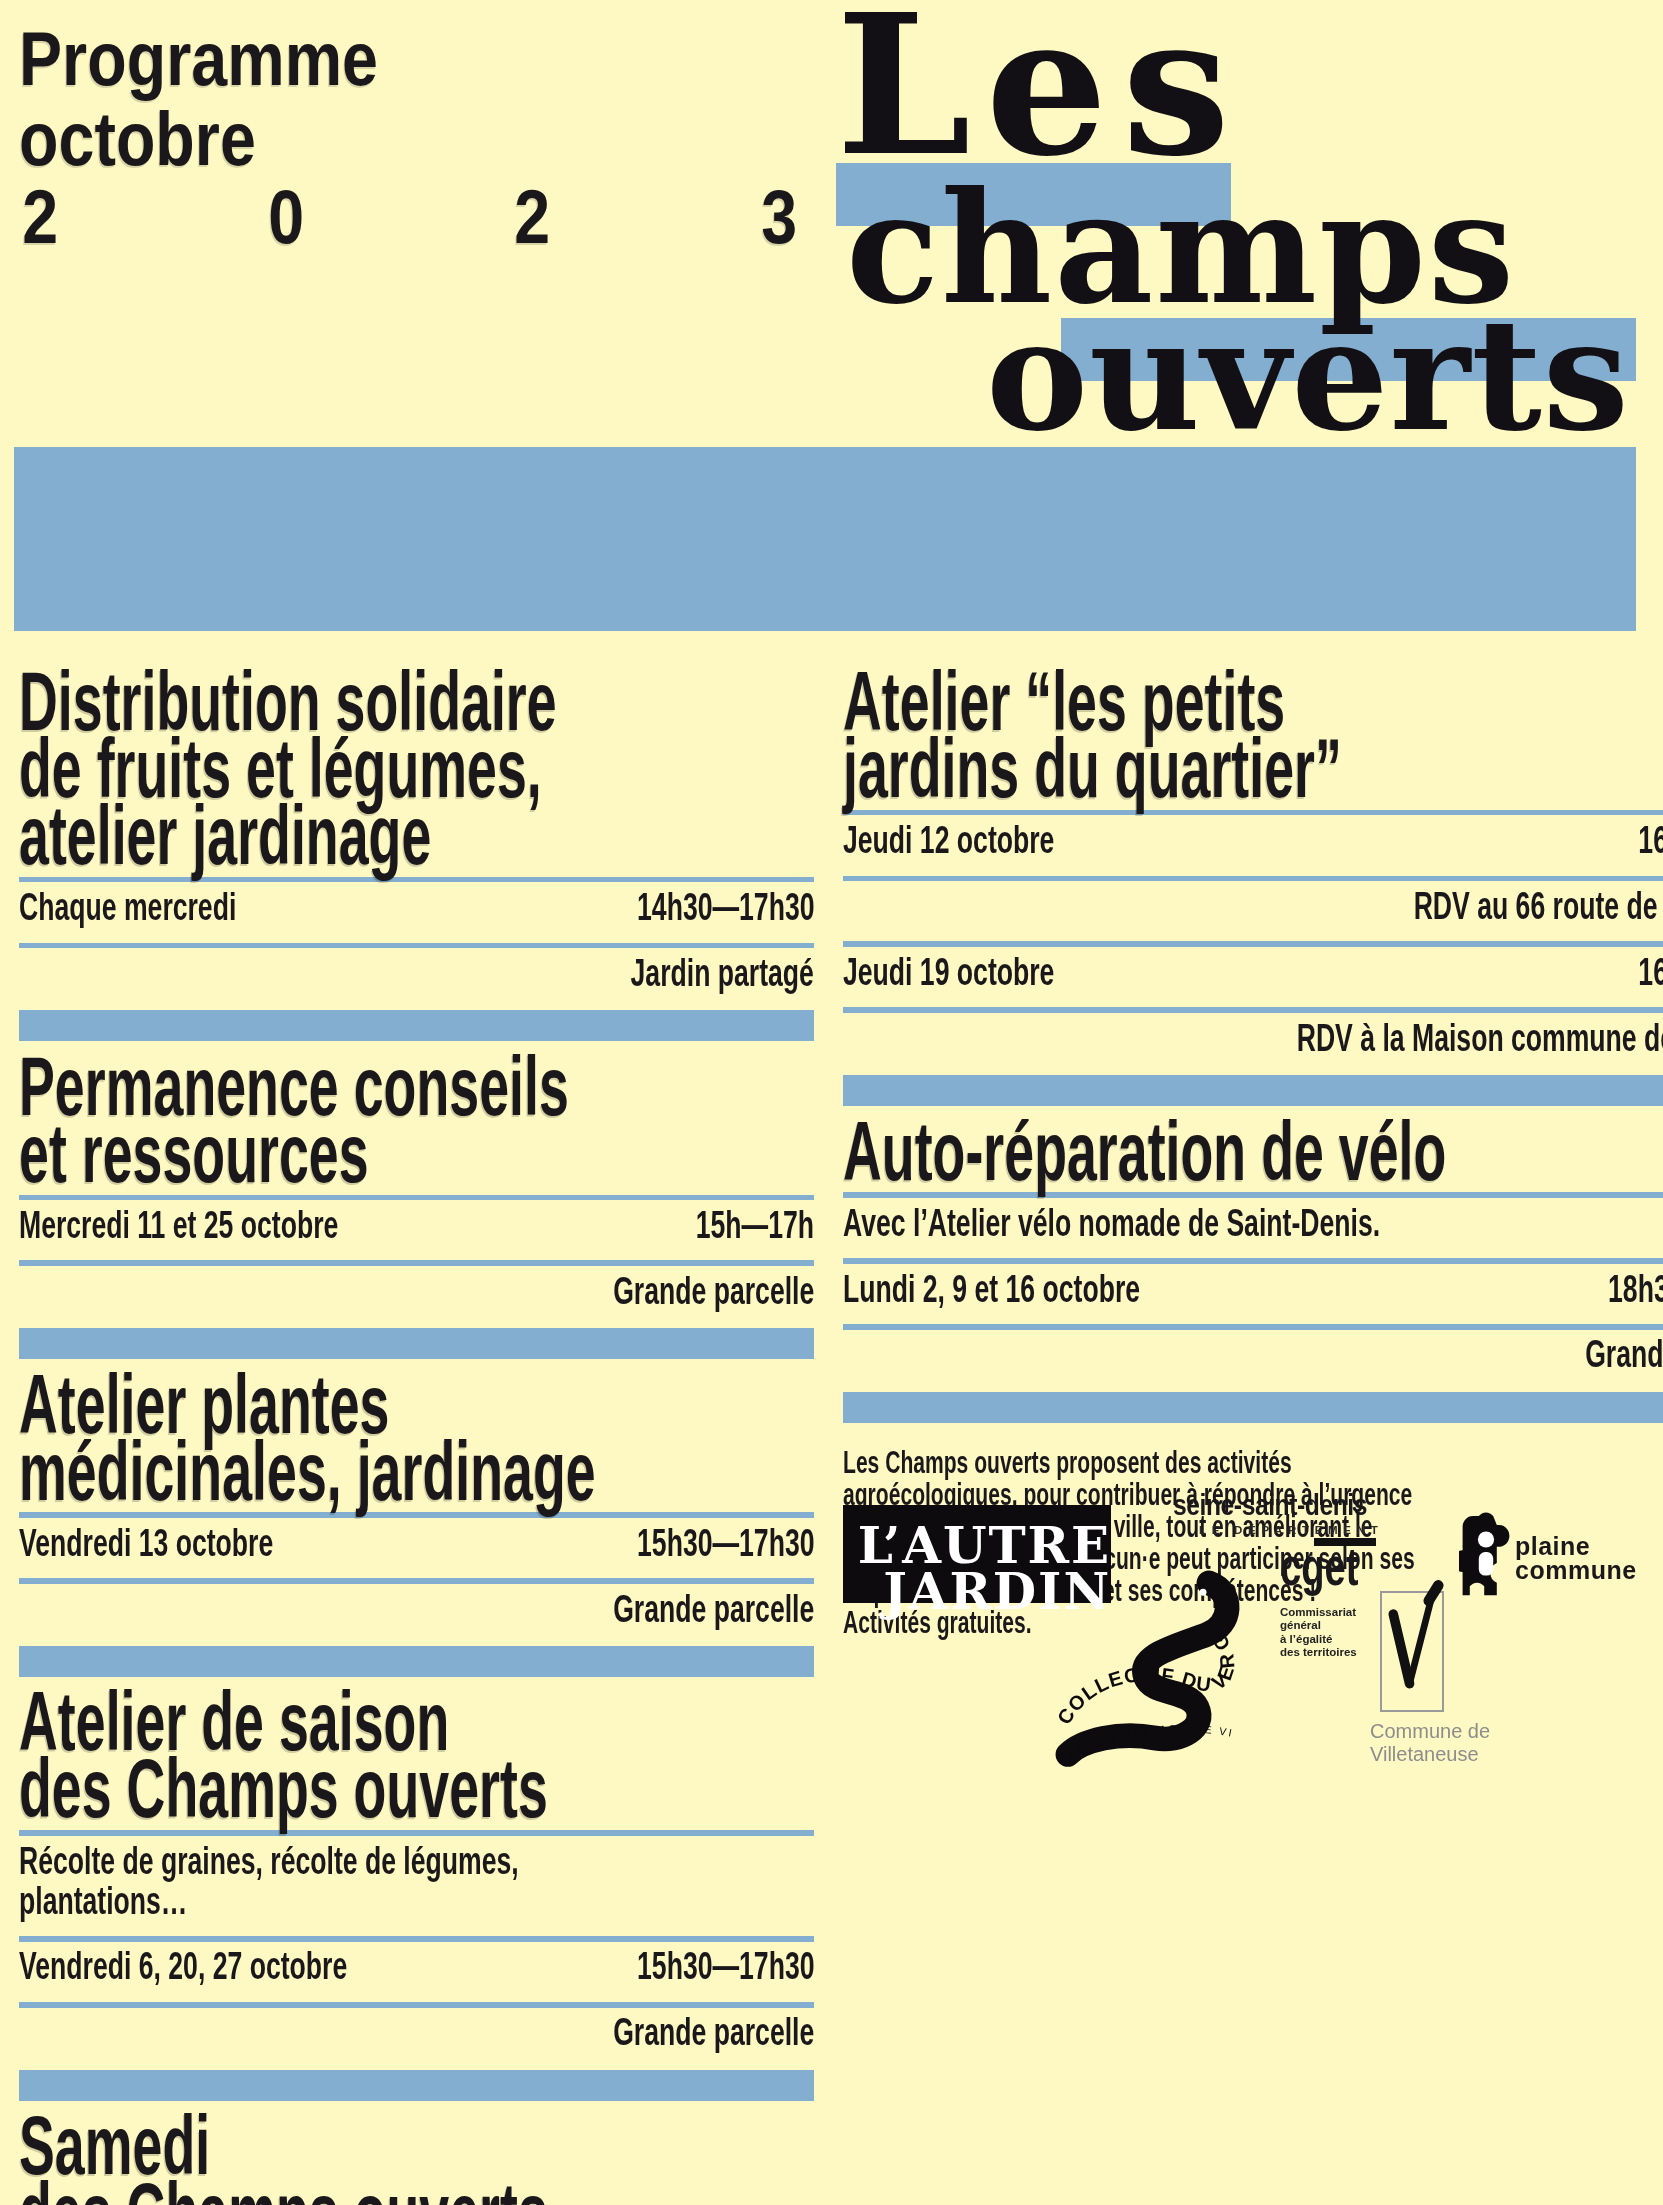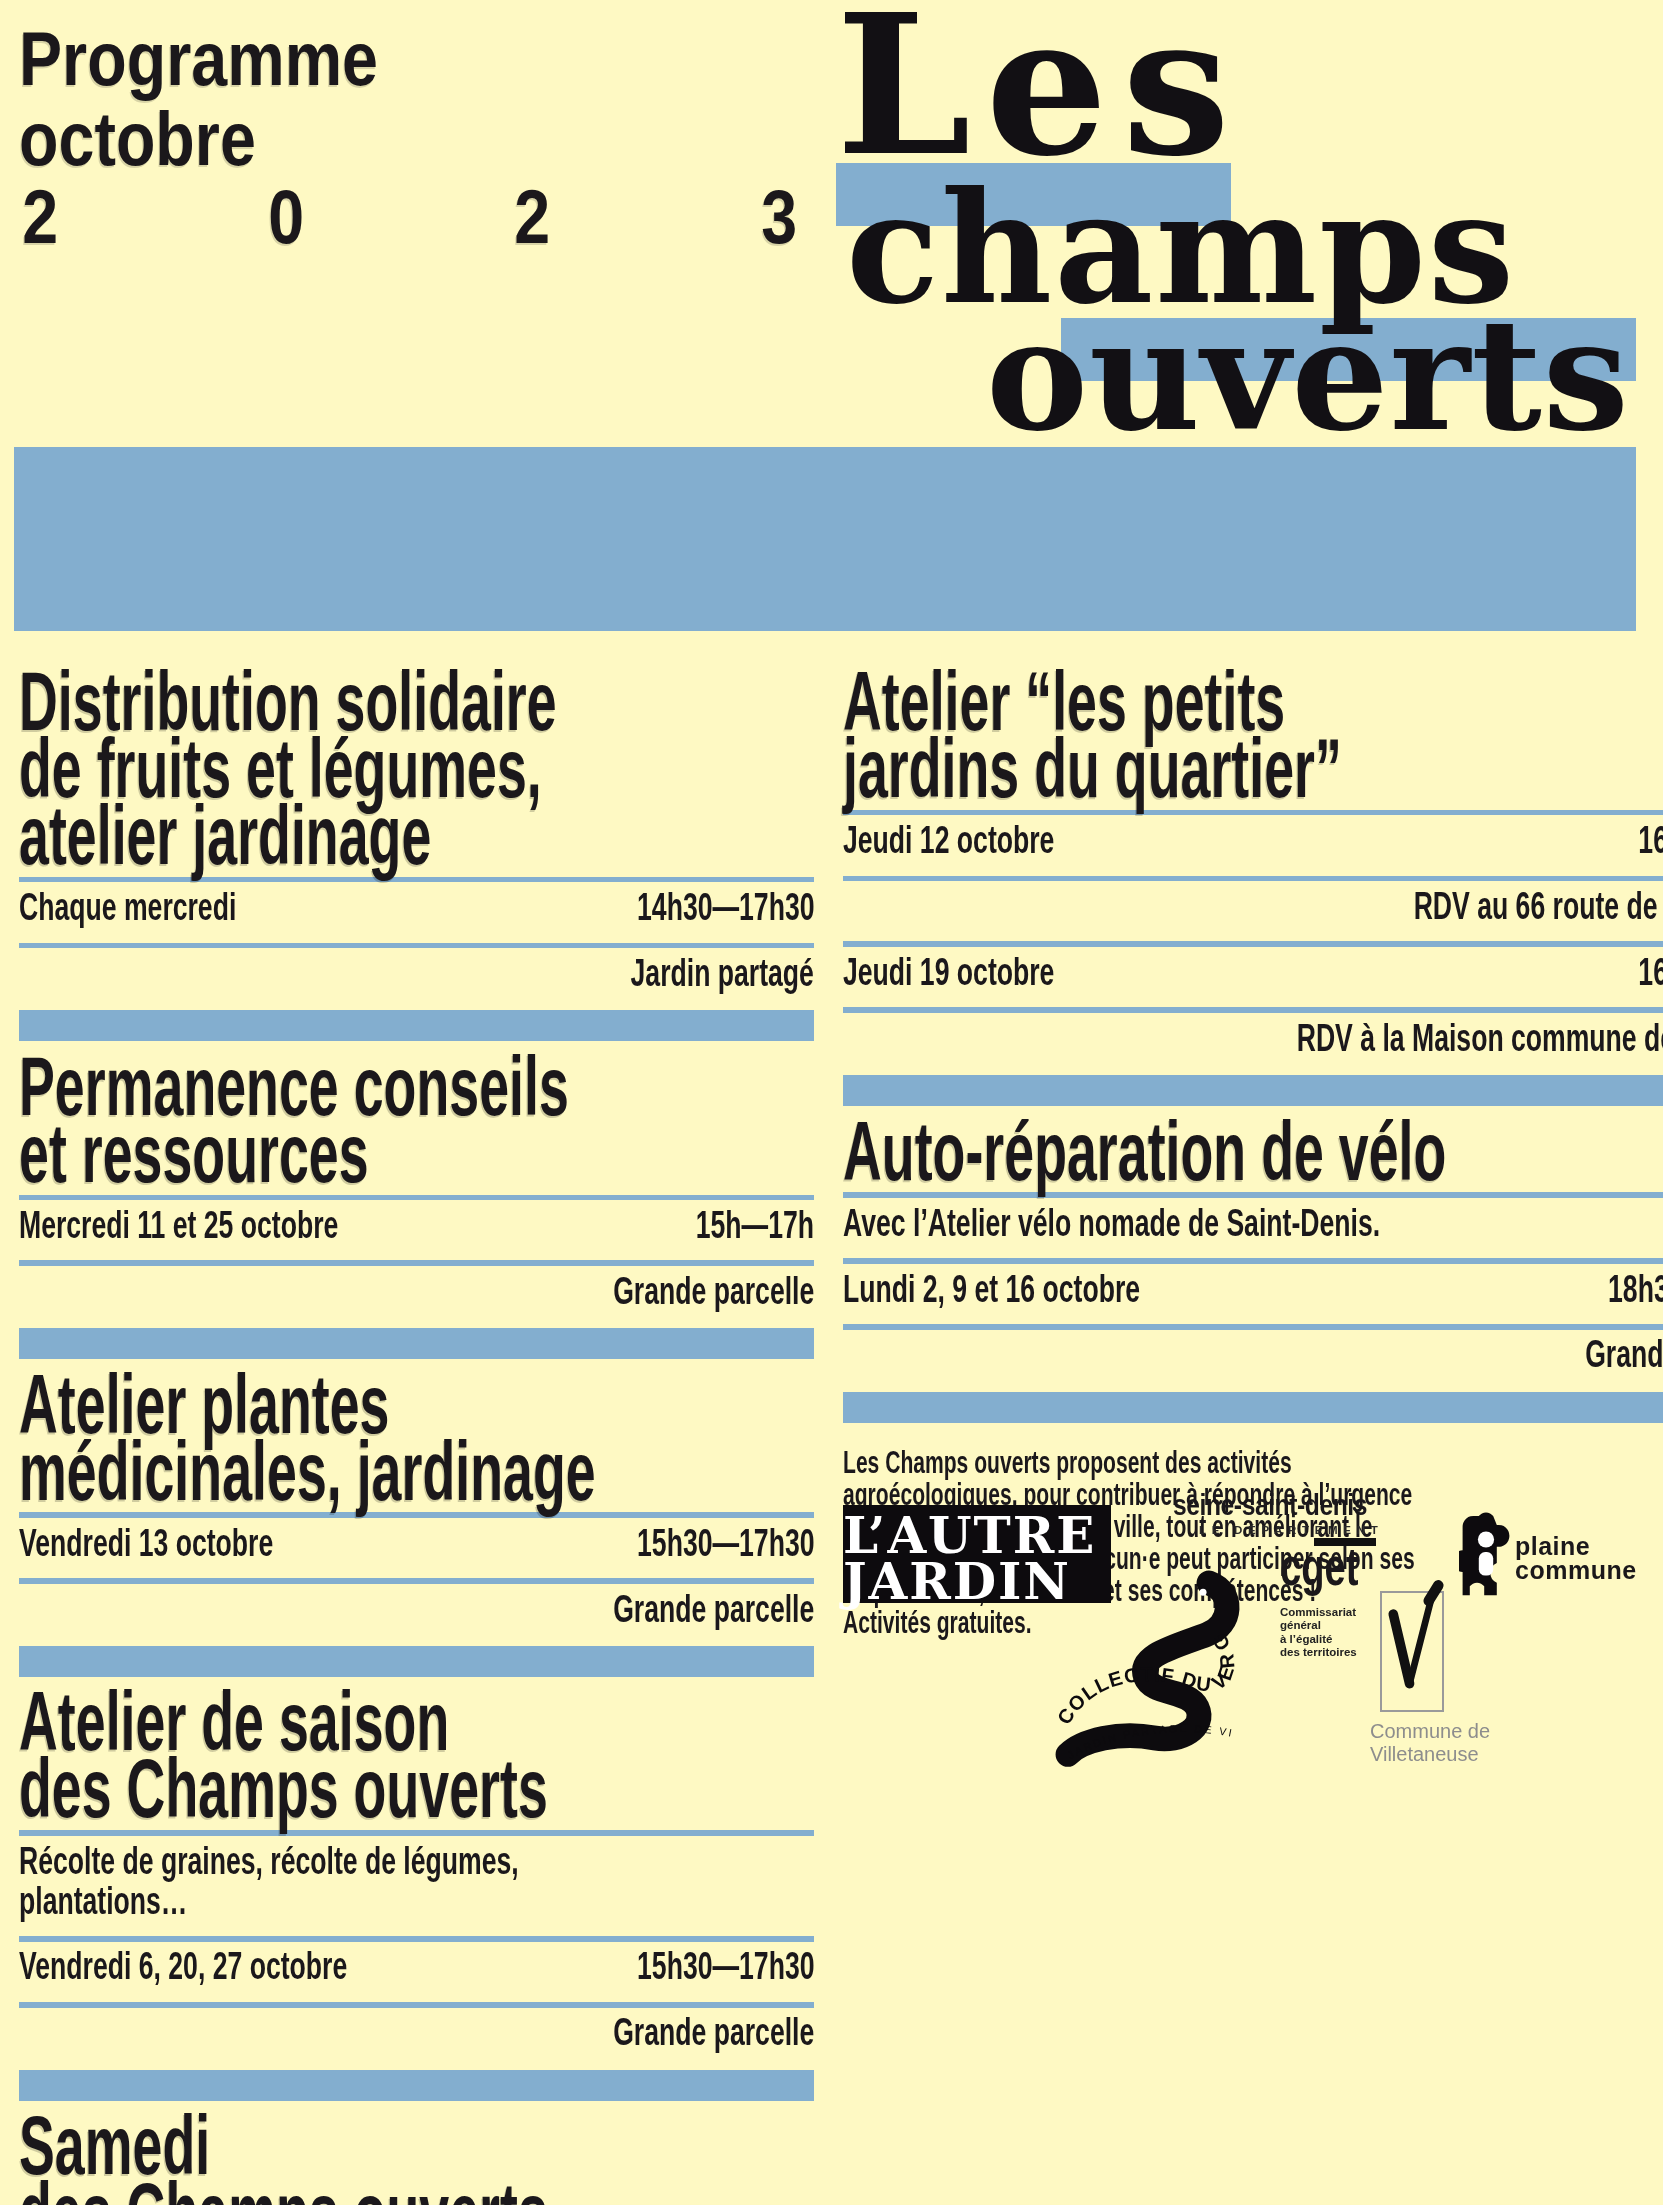--- a/index.html
+++ b/index.html
@@ -39,21 +39,21 @@
   .row.desc{display:block;}
   .band{height:31px;background:#83aecf;margin:9.6px 0 11.5px;}
   
   .about{margin-top:12.5px;font-weight:bold;font-size:31px;line-height:32px;}
   .about .aline{white-space:nowrap;}
   .about .cx{transform:scaleX(0.68);}
   
   .logos{position:absolute;left:843px;top:1495px;width:820px;height:307px;z-index:2;}
   .logo-box{position:absolute;left:0;top:9.6px;width:268px;height:98px;background:#0d0b0e;
             color:#fff;font-family:"DejaVu Serif",serif;font-weight:bold;font-size:50px;
-            line-height:46px;text-align:left;padding-top:8px;box-sizing:border-box;letter-spacing:1.9px;}
+            line-height:46px;text-align:right;padding-top:18px;box-sizing:border-box;letter-spacing:1.9px;}
   .ssd{position:absolute;left:330px;top:-6.7px;text-align:center;}
   .ssd-name{font-weight:bold;font-size:30px;letter-spacing:-0.5px;}
   .ssd-name .cx{transform:scaleX(0.82);}
   .ssd-sub{font-size:11.5px;letter-spacing:5.7px;font-weight:bold;color:#2a2a2a;margin-top:1.9px;}
   .cget{position:absolute;left:437px;top:48px;text-align:left;width:125px;}
   .cget-word{position:relative;display:inline-block;font-weight:bold;font-size:53px;line-height:48px;}
   .cget-word .bar{position:absolute;left:34px;top:-4.8px;width:62px;height:7.7px;background:#111;}
   .cget-cap{margin-top:15px;font-size:11.5px;line-height:13.4px;font-weight:bold;color:#222;}
   .snake{position:absolute;left:192px;top:55px;width:235px;height:235px;}
   .vbox{position:absolute;left:537px;top:96px;width:60px;height:117px;border:2.4px solid #9a9a9a;}

